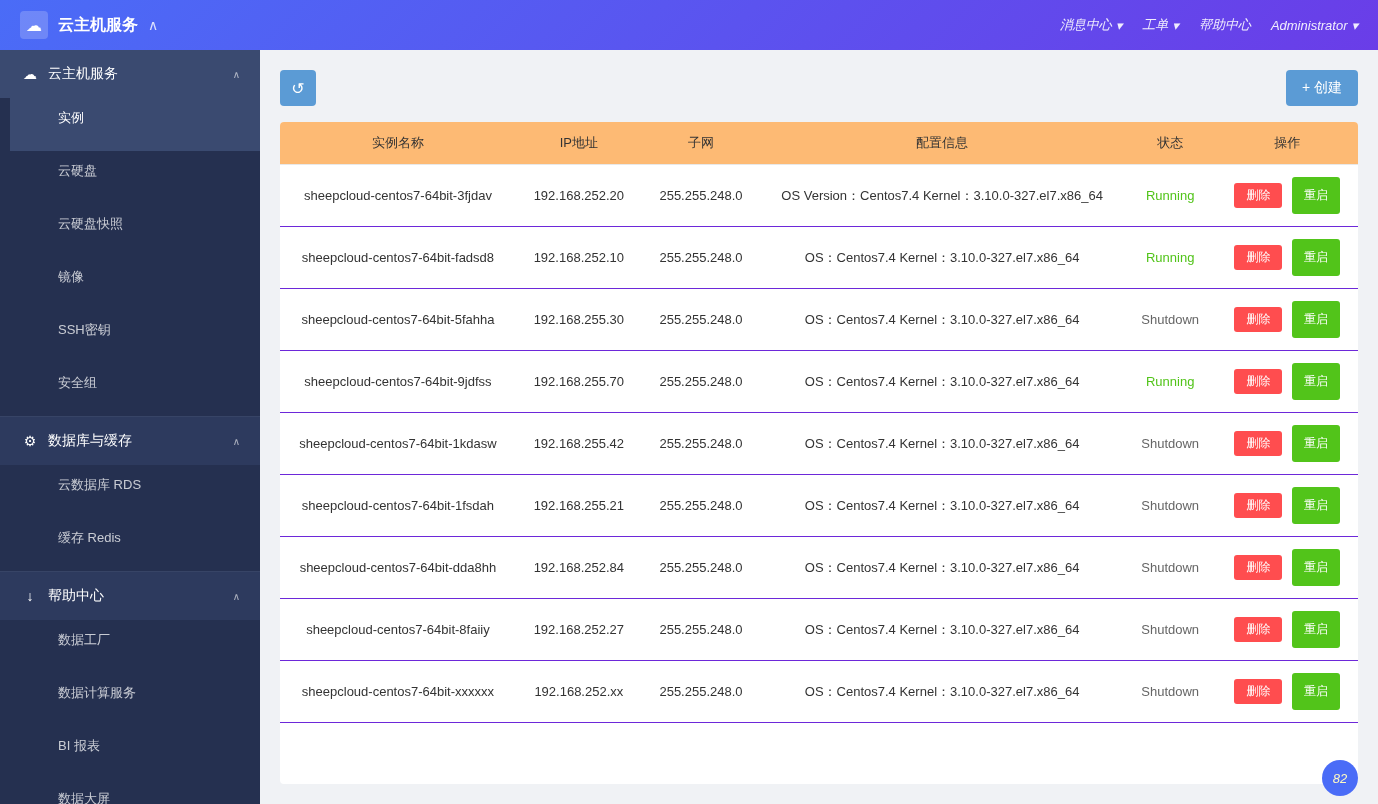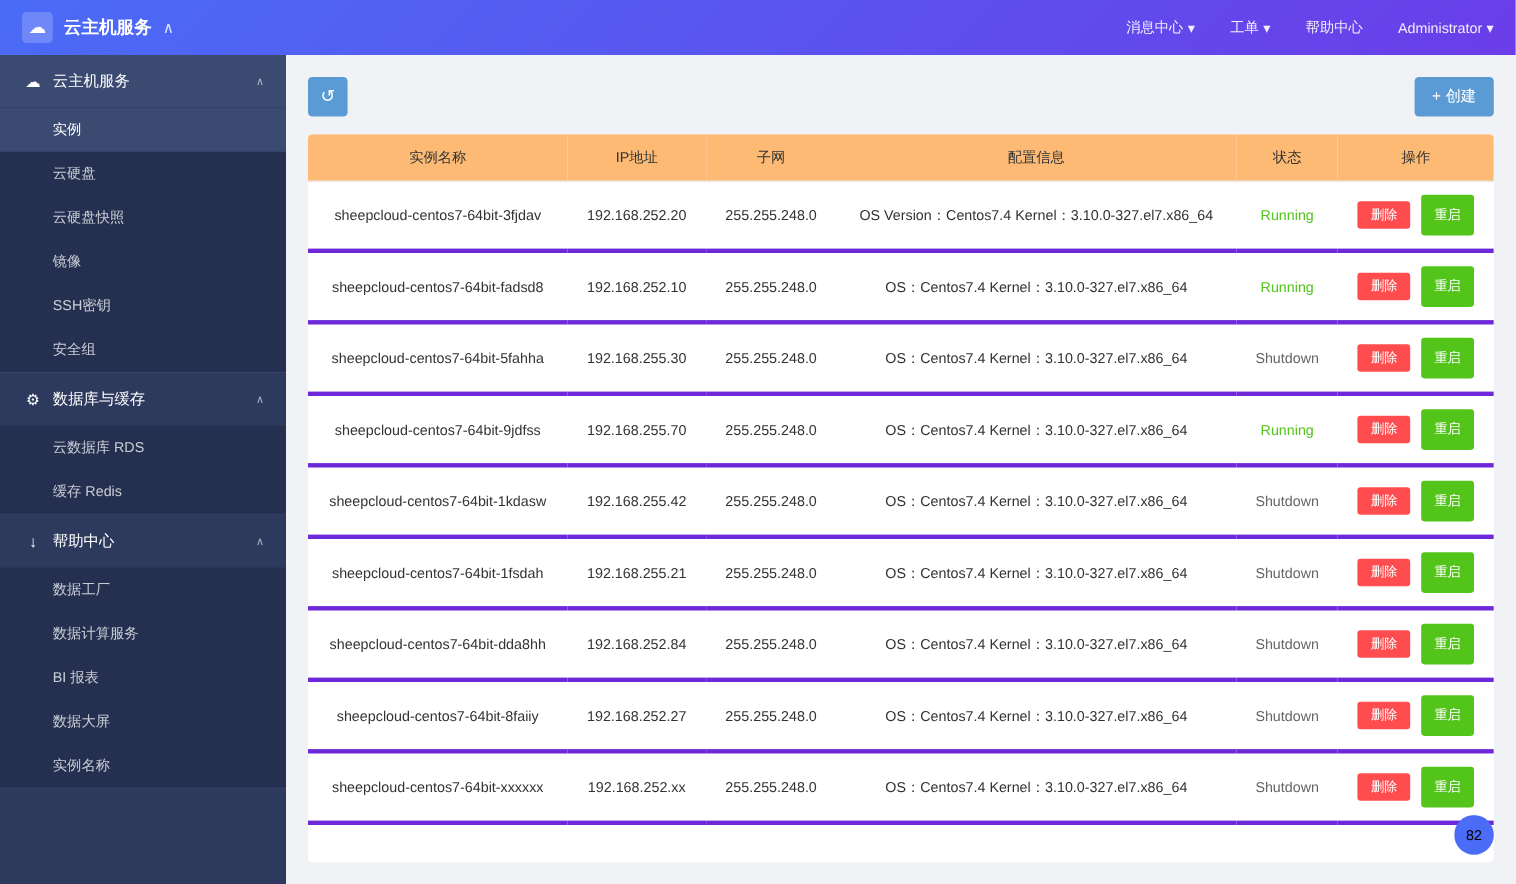--- a/index.html
+++ b/index.html
@@ -37,21 +37,22 @@
       color: white;
     }
     .header-collapse {
       color: rgba(255,255,255,0.8);
       cursor: pointer;
       font-size: 14px;
     }
     .header-right {
       display: flex;
       align-items: center;
-      gap: 32px;
+      gap: 20px;
+      font-style: italic;
     }
     .header-nav-item {
       color: rgba(255,255,255,0.9);
       cursor: pointer;
       display: flex;
       align-items: center;
       gap: 4px;
       font-size: 13px;
     }
 
@@ -101,24 +102,25 @@
     }
     .sidebar-chevron {
       font-size: 10px;
       color: rgba(255,255,255,0.6);
     }
 
     .sidebar-items {
       background: #253050;
     }
     .sidebar-item {
-      padding: 11px 20px 11px 48px;
+      padding: 11px 20px 24px 48px;
       cursor: pointer;
       color: rgba(255,255,255,0.75);
       font-size: 13px;
+      margin-left: 10px;
     }
     .sidebar-item.active { background: #3a4a70; color: white; }
 
     
     .main {
       flex: 1;
       overflow: hidden;
       display: flex;
       flex-direction: column;
       background: #f0f2f5;
@@ -186,21 +188,21 @@
       font-weight: normal;
       color: #333;
       font-size: 13px;
       border-bottom: 1px solid #e8e8e8;
     }
     tbody td {
       padding: 12px 16px;
       text-align: center;
       color: #333;
       font-size: 13px;
-      border-bottom: 4px solid #6d28d9;
+      border-bottom: 1px solid #6d28d9;
       vertical-align: middle;
     }
 
     .status-running {
       color: #52c41a;
       font-weight: 400;
     }
     .status-shutdown {
       color: #666;
       font-weight: 500;
@@ -222,32 +224,33 @@
       border: none;
       border-radius: 3px;
       padding: 10px 12px;
       cursor: pointer;
       font-size: 12px;
     }
 
     
     .avatar-btn {
       position: fixed;
-      bottom: 27px;
+      bottom: 8px;
       right: 20px;
       width: 36px;
       height: 36px;
       background: #4a6cf7;
       border-radius: 50%;
       display: flex;
       align-items: center;
       justify-content: center;
-      color: #000000;
+      color: #fef9c3;
       font-size: 13px;
       cursor: pointer;
+      font-style: italic;
     }
   </style>
 </head>
 <body>
 
 <div class="header">
   <div class="header-left">
     <div class="header-logo">
       <span>☁</span>
     </div>

